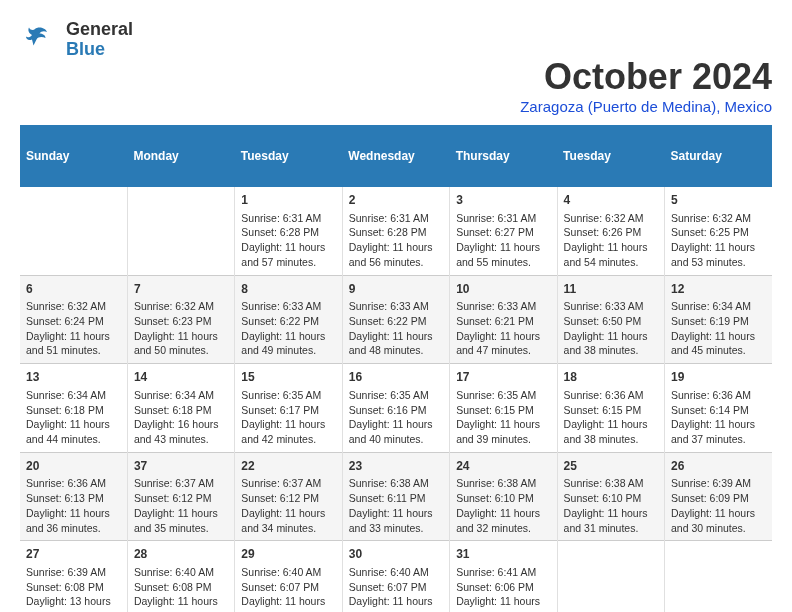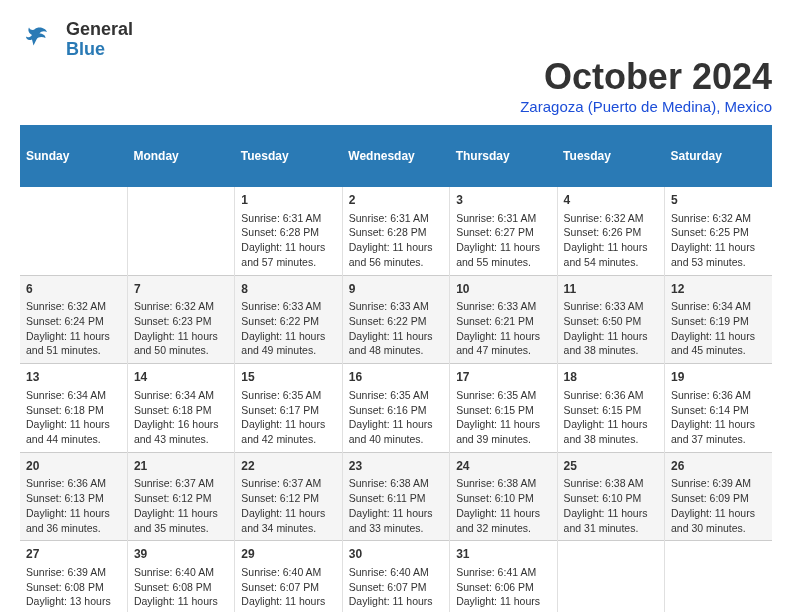--- a/index.html
+++ b/index.html
@@ -249,21 +249,21 @@
         </td>
       </tr>
       <tr>
         <td>
           <span class="day-num">20</span>
           <div>Sunrise: 6:36 AM</div>
           <div>Sunset: 6:13 PM</div>
           <div>Daylight: 11 hours and 36 minutes.</div>
         </td>
         <td>
-          <span class="day-num">21</span>
+          <span class="day-num">37</span>
           <div>Sunrise: 6:37 AM</div>
           <div>Sunset: 6:12 PM</div>
           <div>Daylight: 11 hours and 35 minutes.</div>
         </td>
         <td>
           <span class="day-num">22</span>
           <div>Sunrise: 6:37 AM</div>
           <div>Sunset: 6:12 PM</div>
           <div>Daylight: 11 hours and 34 minutes.</div>
         </td>
@@ -293,21 +293,21 @@
         </td>
       </tr>
       <tr>
         <td>
           <span class="day-num">27</span>
           <div>Sunrise: 6:39 AM</div>
           <div>Sunset: 6:08 PM</div>
           <div>Daylight: 13 hours and 29 minutes.</div>
         </td>
         <td>
-          <span class="day-num">39</span>
+          <span class="day-num">28</span>
           <div>Sunrise: 6:40 AM</div>
           <div>Sunset: 6:08 PM</div>
           <div>Daylight: 11 hours and 28 minutes.</div>
         </td>
         <td>
           <span class="day-num">29</span>
           <div>Sunrise: 6:40 AM</div>
           <div>Sunset: 6:07 PM</div>
           <div>Daylight: 11 hours and 27 minutes.</div>
         </td>

